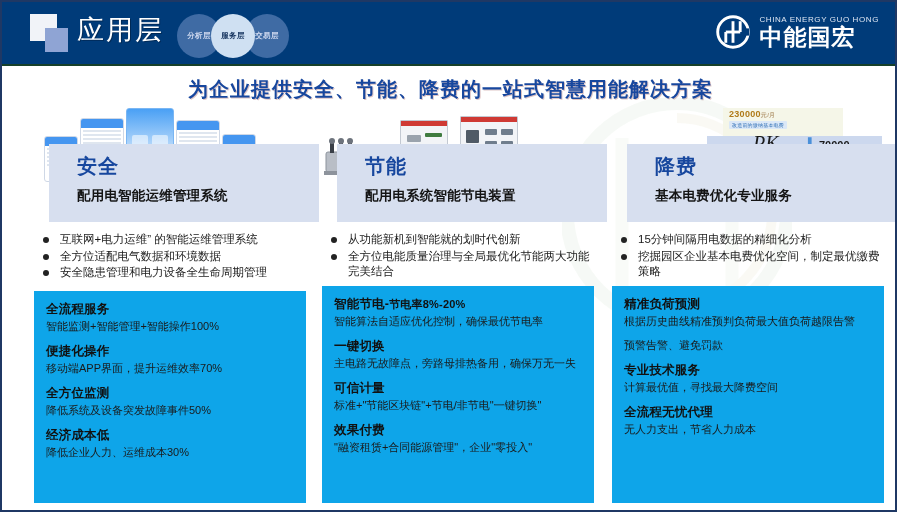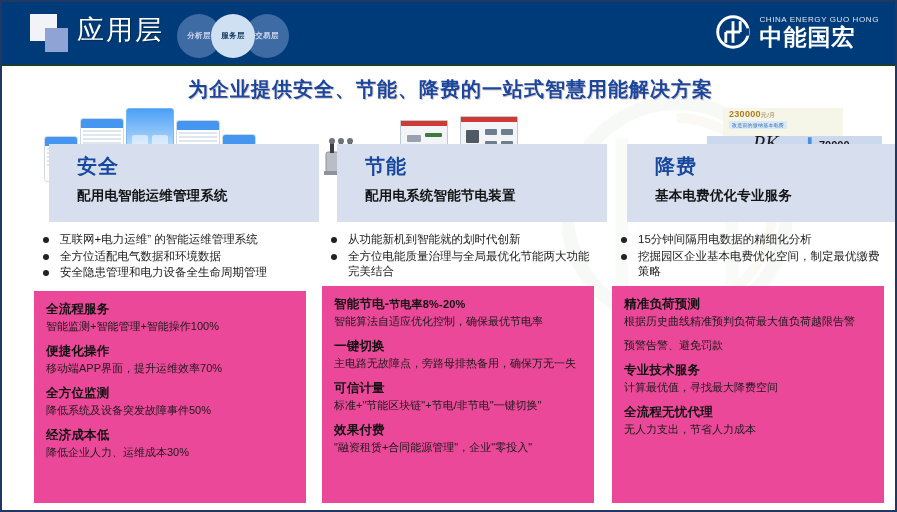--- a/index.html
+++ b/index.html
@@ -233,21 +233,21 @@
     height: 6px;
     border-radius: 50%;
     background: #222222;
   }
 
   
   .features {
     position: absolute;
     left: 10px;
     width: 272px;
-    background: #ec4899;
+    background: #0ea5e9;
     padding: 10px 10px 12px 12px;
     box-sizing: border-box;
   }
   .col-0 .features { top: 185px; height: 212px; }
   .col-1 .features { top: 180px; height: 217px; }
   .col-2 .features { top: 180px; height: 217px; }
 
   .feat { margin-bottom: 9px; }
   .feat:last-child { margin-bottom: 0; }
   .feat-title {

